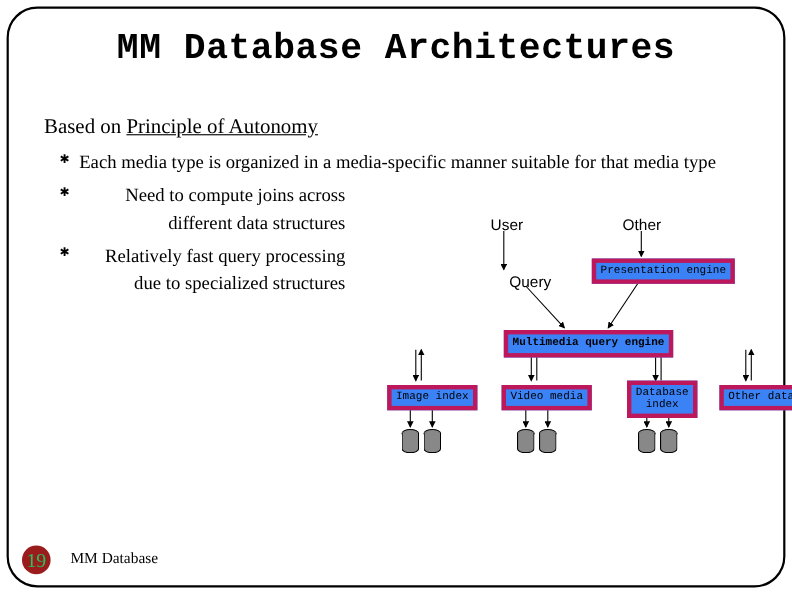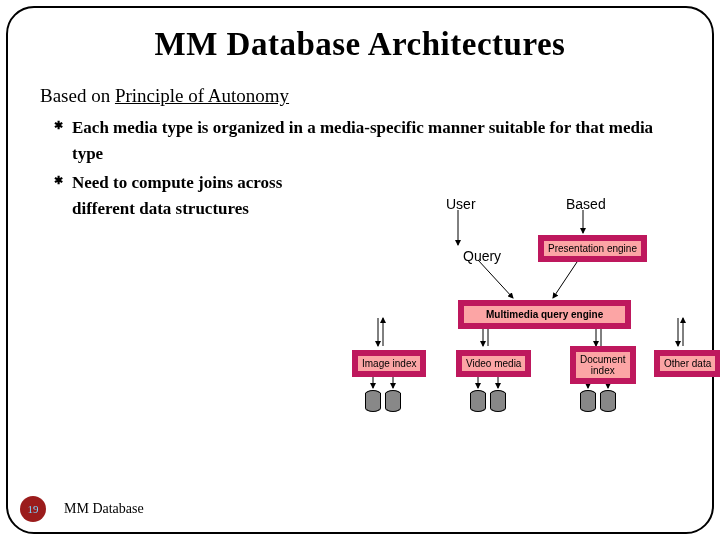--- a/index.html
+++ b/index.html
@@ -13,90 +13,90 @@
     overflow: hidden;
   }
   .slide-border {
     position: absolute;
     top: 6px; left: 6px; right: 6px; bottom: 6px;
     border: 2px solid #000;
     border-radius: 28px;
     pointer-events: none;
   }
   .title {
-    font-family: Liberation Serif, serif;
+    font-family: Liberation Mono, monospace;
     font-stretch: condensed;
     font-size: 33px;
     text-align: center;
     margin-top: 26px;
     letter-spacing: 0.5px;
     font-weight: 700;
   }
   .subtitle {
     font-size: 19px;
-    margin: 22px 0 8px 40px;
+    margin: 42px 0 8px 40px;
     font-family: Liberation Serif, serif;
   }
   .underline { text-decoration: underline; }
   ul.bullets {
     list-style: none;
     margin: 6px 0 0 54px;
     font-size: 17px;
     line-height: 1.5;
     width: 620px;
-    font-weight: bold;
   }
   ul.bullets li {
     position: relative;
     padding-left: 18px;
     margin-bottom: 4px;
   }
   ul.bullets li::before {
     content: "✱";
     position: absolute;
     left: 0;
     top: 2px;
     font-size: 11px;
   }
-  .narrow { width: 260px; }
+  .narrow { width: 260px; text-align: right; }
   .footer {
     position: absolute;
     bottom: 18px;
     left: 20px;
     display: flex;
     align-items: center;
     gap: 18px;
     font-size: 14px;
   }
   .pagenum {
     width: 26px; height: 26px;
     border-radius: 50%;
     background: #9b1c1c;
-    color: #7dd3fc;
+    color: #22c55e;
     display: flex;
     align-items: center;
     justify-content: center;
-    font-size: 11px;
+    font-size: 18px;
   }
   .diagram {
     position: absolute;
     top: 190px;
     left: 328px;
     width: 376px;
     height: 240px;
     font-family: Arial, sans-serif;
     font-size: 10px;
   }
   .dbox {
     position: absolute;
-    border: 6px solid #be185d;
-    background: #fca5a5;
+    border: 4px solid #be185d;
+    background: #3b82f6;
     padding: 2px 4px;
     text-align: center;
     white-space: nowrap;
+    font-family: Liberation Mono, monospace;
   }
   .dlabel {
     position: absolute;
     font-size: 14px;
   }
   .cyl {
     position: absolute;
     width: 16px;
     height: 22px;
   }
@@ -132,20 +132,21 @@
 
 <h1 class="title">MM Database Architectures</h1>
 
 <p class="subtitle">
   <span>Based on </span><span class="underline">Principle of Autonomy</span>
 </p>
 
 <ul class="bullets">
   <li>Each media type is organized in a media-specific manner suitable for that media type</li>
   <li class="narrow">Need to compute joins across different data structures</li>
+  <li class="narrow">Relatively fast query processing due to specialized structures</li>
 </ul>
 
 <div class="diagram">
   <svg class="arrows">
     <defs>
       <marker id="ah" markerWidth="6" markerHeight="6" refX="5" refY="3" orient="auto">
         <path d="M0,0 L6,3 L0,6 Z" fill="#000"></path>
       </marker>
     </defs>
 
@@ -168,31 +169,31 @@
 
     <line x1="45" y1="180" x2="45" y2="198" stroke="#000" marker-end="url(#ah)"></line>
     <line x1="65" y1="180" x2="65" y2="198" stroke="#000" marker-end="url(#ah)"></line>
     <line x1="150" y1="180" x2="150" y2="198" stroke="#000" marker-end="url(#ah)"></line>
     <line x1="170" y1="180" x2="170" y2="198" stroke="#000" marker-end="url(#ah)"></line>
     <line x1="260" y1="188" x2="260" y2="198" stroke="#000" marker-end="url(#ah)"></line>
     <line x1="280" y1="188" x2="280" y2="198" stroke="#000" marker-end="url(#ah)"></line>
   </svg>
 
   <span class="dlabel" style="top:6px;left:118px">User</span>
-  <span class="dlabel" style="top:6px;left:238px">Based</span>
+  <span class="dlabel" style="top:6px;left:238px">Other</span>
 
   <div class="dbox" style="top:45px;left:210px">Presentation engine</div>
   <span class="dlabel" style="top:58px;left:135px">Query</span>
 
-  <div class="dbox" style="top:110px;left:130px;padding:3px 22px;font-weight:bold">Multimedia query engine</div>
+  <div class="dbox" style="top:110px;left:130px;padding:3px 4px;font-weight:bold">Multimedia query engine</div>
 
   <div class="dbox" style="top:160px;left:24px">Image index</div>
   <div class="dbox" style="top:160px;left:128px">Video media</div>
   <div class="dbox" style="top:156px;left:242px;line-height:1.1">
-    <span>Document</span><br>
+    <span>Database</span><br>
     <span>index</span>
   </div>
   <div class="dbox" style="top:160px;left:326px">Other data</div>
 
   <div class="cyl" style="top:200px;left:37px"></div>
   <div class="cyl" style="top:200px;left:57px"></div>
   <div class="cyl" style="top:200px;left:142px"></div>
   <div class="cyl" style="top:200px;left:162px"></div>
   <div class="cyl" style="top:200px;left:252px"></div>
   <div class="cyl" style="top:200px;left:272px"></div>

